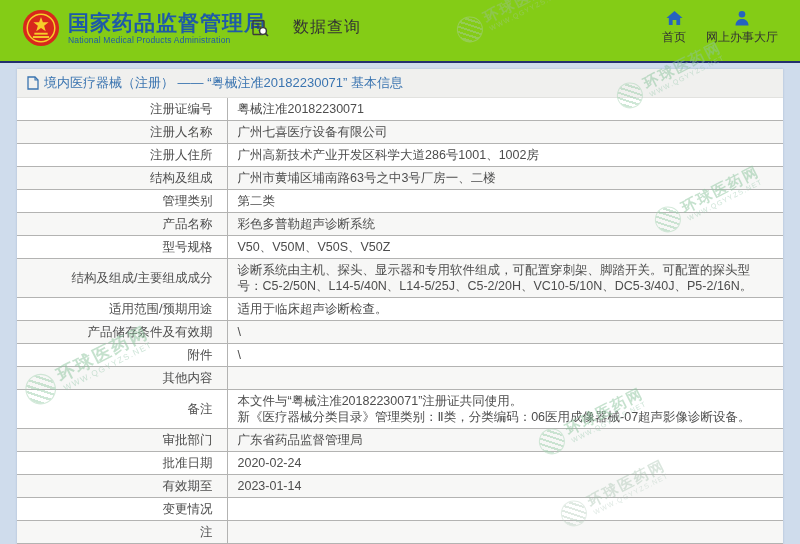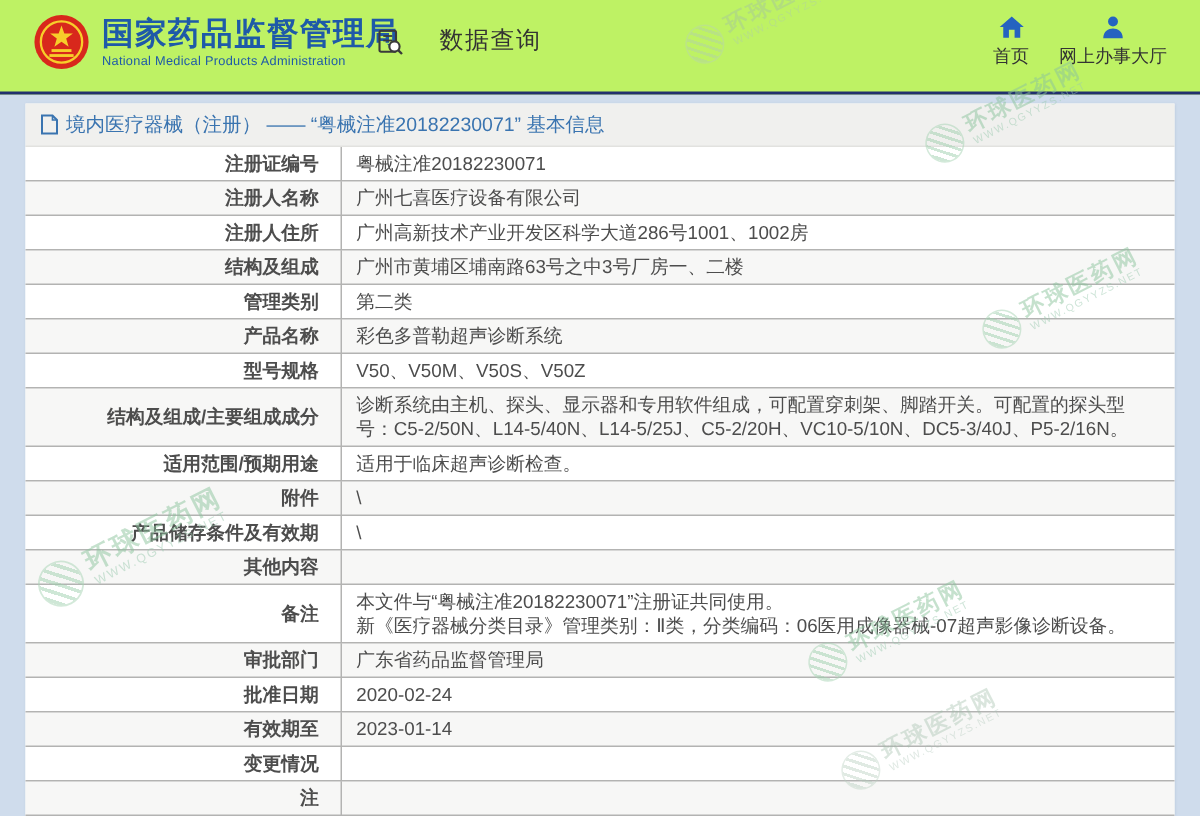--- a/index.html
+++ b/index.html
@@ -1,40 +1,40 @@
 <!DOCTYPE html>
 <html><head>
 <meta charset="utf-8">
 <style>
   * { margin:0; padding:0; box-sizing:border-box; }
   html,body { width:800px; height:544px; overflow:hidden; }
   body { font-family:"Liberation Sans", sans-serif; background:#cfdcec; position:relative; }
 
   
-  .site-header { position:relative; height:63px; background:#bef264; border-bottom:2px solid #22306e; z-index:2; }
+  .site-header { position:relative; height:63px; background:#84cc16; border-bottom:2px solid #22306e; z-index:2; }
   .brand { position:absolute; left:22px; top:9px; display:flex; align-items:center; }
   .brand-emblem { width:38px; height:38px; flex:0 0 38px; }
   .brand-text { margin-left:8px; }
   .brand-zh { font-size:21px; font-weight:bold; color:#1e5aa8; letter-spacing:1px; line-height:24px; }
   .brand-en { font-size:8.5px; color:#1e5aa8; letter-spacing:.2px; margin-top:0; }
   .dq-tab { position:absolute; left:250px; top:17px; display:flex; align-items:center; gap:23px; cursor:pointer; }
   .dq-tab span { font-size:16px; color:#333; letter-spacing:1px; }
   .top-nav { position:absolute; right:22px; top:10px; display:flex; gap:20px; }
   .top-nav .nav-item { display:flex; flex-direction:column; align-items:center; gap:3px; cursor:pointer; }
   .top-nav .nav-item span { font-size:12px; color:#333; white-space:nowrap; }
 
   
   .content { padding-top:6px; }
   .panel { width:766px; margin:0 auto; background:#ffffff; box-shadow:0 0 2px rgba(120,140,170,.4); }
   .title-bar { height:28px; background:#f0f0ee; border-bottom:1px solid #e2e2df; display:flex; align-items:center; padding:14px 10px; gap:5px; }
   .title-bar span { font-size:13px; color:#3a74b0; }
 
   table.info { width:100%; border-collapse:collapse; table-layout:fixed; }
   table.info td { font-size:12.5px; line-height:16px; padding:3px 10px; color:#4d4d4d; border-bottom:1px solid #b3b3b2; vertical-align:middle; }
-  table.info td.label { width:210px; text-align:right; padding-right:14px; border-right:1px solid #b3b3b2;font-weight:bold; }
+  table.info td.label { width:210px; text-align:right; padding-right:14px; border-right:1px solid #b3b3b2; }
   table.info td.value { white-space:pre-line; word-break:break-all; }
   table.info tr:nth-child(even) { background:#f7f7f6; }
   table.info tr:nth-child(odd) { background:#ffffff; }
 
   
   .wm { position:absolute; display:flex; align-items:center; gap:5px; transform:rotate(-27deg); opacity:.5; pointer-events:none; z-index:6; }
   .wm-logo { width:26px; height:26px; border-radius:50%;
     background:repeating-linear-gradient(45deg,#9fd0ae 0 2px,#ffffff00 2px 5px);
     border:1px solid #a8d4b5; flex:0 0 26px; }
   .wm-zh { font-size:15px; font-weight:bold; color:#8cc49d; letter-spacing:2px; line-height:15px; }
@@ -129,25 +129,25 @@
           </tr>
           <tr>
             <td class="label">结构及组成/主要组成成分</td>
             <td class="value">诊断系统由主机、探头、显示器和专用软件组成，可配置穿刺架、脚踏开关。可配置的探头型号：C5-2/50N、L14-5/40N、L14-5/25J、C5-2/20H、VC10-5/10N、DC5-3/40J、P5-2/16N。</td>
           </tr>
           <tr>
             <td class="label">适用范围/预期用途</td>
             <td class="value">适用于临床超声诊断检查。</td>
           </tr>
           <tr>
+            <td class="label">产品储存条件及有效期</td>
+            <td class="value">\</td>
+          </tr>
+          <tr>
             <td class="label">附件</td>
-            <td class="value">\</td>
-          </tr>
-          <tr>
-            <td class="label">产品储存条件及有效期</td>
             <td class="value">\</td>
           </tr>
           <tr>
             <td class="label">其他内容</td>
             <td class="value">&nbsp;</td>
           </tr>
           <tr>
             <td class="label">备注</td>
             <td class="value">本文件与“粤械注准20182230071”注册证共同使用。
 新《医疗器械分类目录》管理类别：Ⅱ类，分类编码：06医用成像器械-07超声影像诊断设备。</td>

